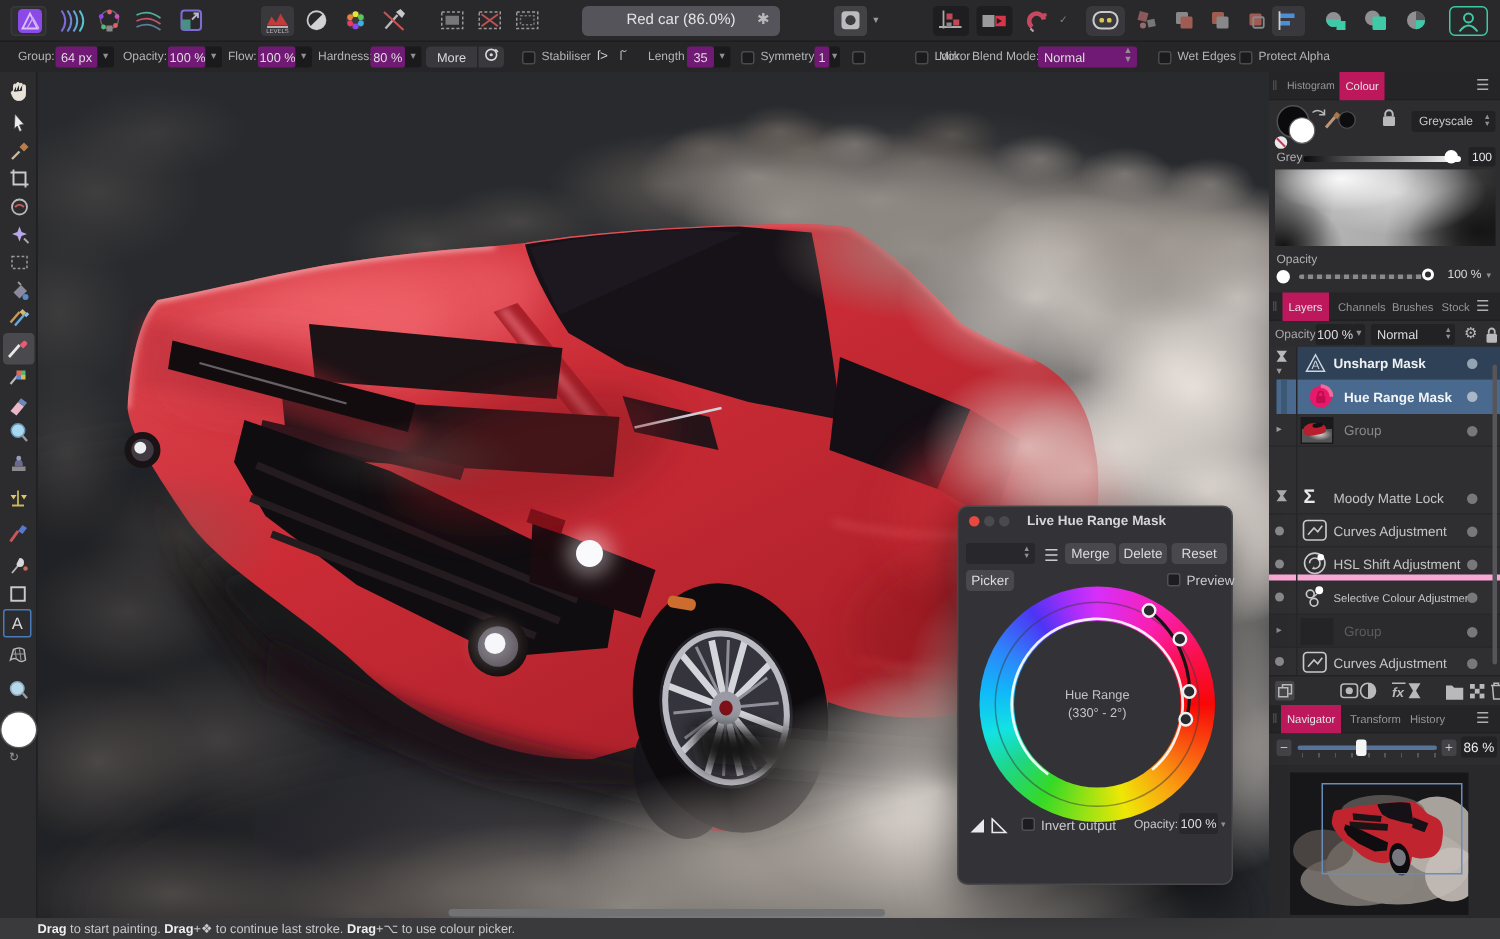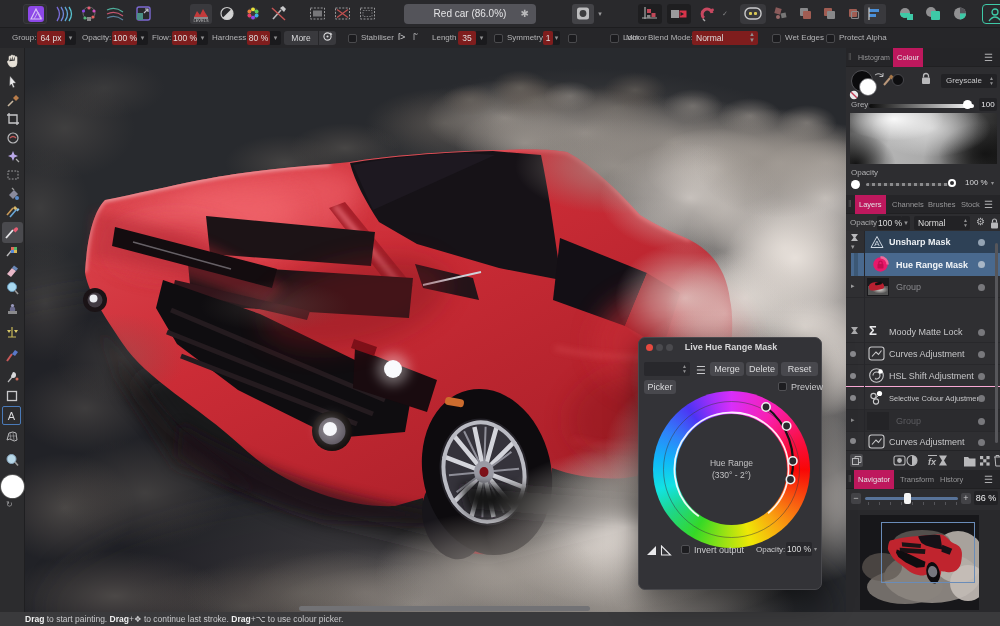--- a/index.html
+++ b/index.html
@@ -1,22 +1,22 @@
 <!DOCTYPE html>
 <html><head><meta charset="utf-8"><style>
 *{margin:0;padding:0;box-sizing:border-box;}
 html,body{width:1000px;height:626px;overflow:hidden;background:#29292c;font-family:"Liberation Sans",sans-serif;}
 #app{position:relative;width:1000px;height:626px;}
 
 #topbar{position:absolute;left:0;top:0;width:1000px;height:28px;background:#29292c;border-bottom:1px solid #1d1d1f;}
-.tbtn{position:absolute;top:4px;height:20px;border-radius:3px;margin-left:16px;}
+.tbtn{position:absolute;top:4px;height:20px;border-radius:3px;}
 
 #ctxbar{position:absolute;left:0;top:28px;width:1000px;height:20px;background:#262629;color:#b9b9bb;font-size:8.5px;white-space:nowrap;}
 .clab{position:absolute;top:5px;color:#b4b4b6;white-space:nowrap;font-size:8px;}
-.cbox{position:absolute;top:3px;height:14px;background:#7f1d1d;border-radius:2px;color:#dedede;font-size:8.5px;line-height:14px;padding:0 1px;text-align:center;white-space:nowrap;}
+.cbox{position:absolute;top:3px;height:14px;background:#701a75;border-radius:2px;color:#dedede;font-size:8.5px;line-height:14px;padding:0 1px;text-align:center;white-space:nowrap;}
 .chev{position:absolute;top:3px;width:11px;height:14px;background:#1a1a1d;border-radius:0 2px 2px 0;color:#909092;font-size:7px;line-height:14px;text-align:center;}
 .cchk{position:absolute;top:6px;width:9px;height:9px;background:#1b1b1e;border:1px solid #4a4a4d;border-radius:2px;}
 
 #lefttools{position:absolute;left:0;top:48px;width:25px;height:564px;background:#2c2c2e;border-right:1px solid #1f1f21;}
 .ltool{position:absolute;left:2px;width:21px;height:21px;font-size:12px;text-align:center;line-height:21px;color:#cfcfcf;}
 
 #canvas{position:absolute;left:25px;top:48px;width:821px;height:564px;background:#232327;overflow:hidden;}
 
 #rpanel{position:absolute;left:846px;top:48px;width:154px;height:564px;background:#2d2d30;font-size:9px;color:#b5b5b7;}
 .tabbar{position:absolute;left:0;width:154px;height:19px;background:#252528;border-bottom:1px solid #202022;}
@@ -688,21 +688,21 @@
       <div style="position:absolute;left:0;top:112px;width:154px;height:22px;border-bottom:1px solid #28282b;">
         <div style="position:absolute;left:4px;top:8px;width:6px;height:6px;border-radius:50%;background:#88888c;"></div>
         <svg width="17" height="15" viewBox="0 0 17 15" style="position:absolute;left:22px;top:3px;">
             <rect x="1" y="1" width="15" height="13" rx="2.5" fill="none" stroke="#c9c9cb" stroke-width="1.1"></rect>
             <path d="M4 10.5 L8 6 L10.5 8.5 L13.5 4.5" fill="none" stroke="#c9c9cb" stroke-width="1.1"></path>
           </svg>
         <span style="position:absolute;left:43px;top:6px;color:#c6c6c8;font-size:9px;">Curves Adjustment</span>
         <div style="position:absolute;left:132px;top:8px;width:7px;height:7px;border-radius:50%;background:#78787c;"></div>
       </div>
 
-      <div style="position:absolute;left:0;top:134px;width:154px;height:22px;border-bottom:1px solid #f9a8d4;">
+      <div style="position:absolute;left:0;top:134px;width:154px;height:22px;border-bottom:4px solid #f9a8d4;">
         <div style="position:absolute;left:4px;top:8px;width:6px;height:6px;border-radius:50%;background:#88888c;"></div>
         <svg width="17" height="17" viewBox="0 0 17 17" style="position:absolute;left:22px;top:2px;">
             <circle cx="8.5" cy="8.5" r="6.8" fill="none" stroke="#c9c9cb" stroke-width="1.1"></circle>
             <path d="M5 8.5 a3.5 3.5 0 1 1 3.5 3.5" fill="none" stroke="#c9c9cb" stroke-width="1.1"></path>
             <path d="M8 10.5 l-1.5 1.8 l2.4 .4 Z" fill="#c9c9cb"></path>
             <circle cx="12.5" cy="4.5" r="2.2" fill="#ffffff"></circle>
           </svg>
         <span style="position:absolute;left:43px;top:6px;color:#c6c6c8;font-size:9px;">HSL Shift Adjustment</span>
         <div style="position:absolute;left:132px;top:8px;width:7px;height:7px;border-radius:50%;background:#78787c;"></div>
       </div>

